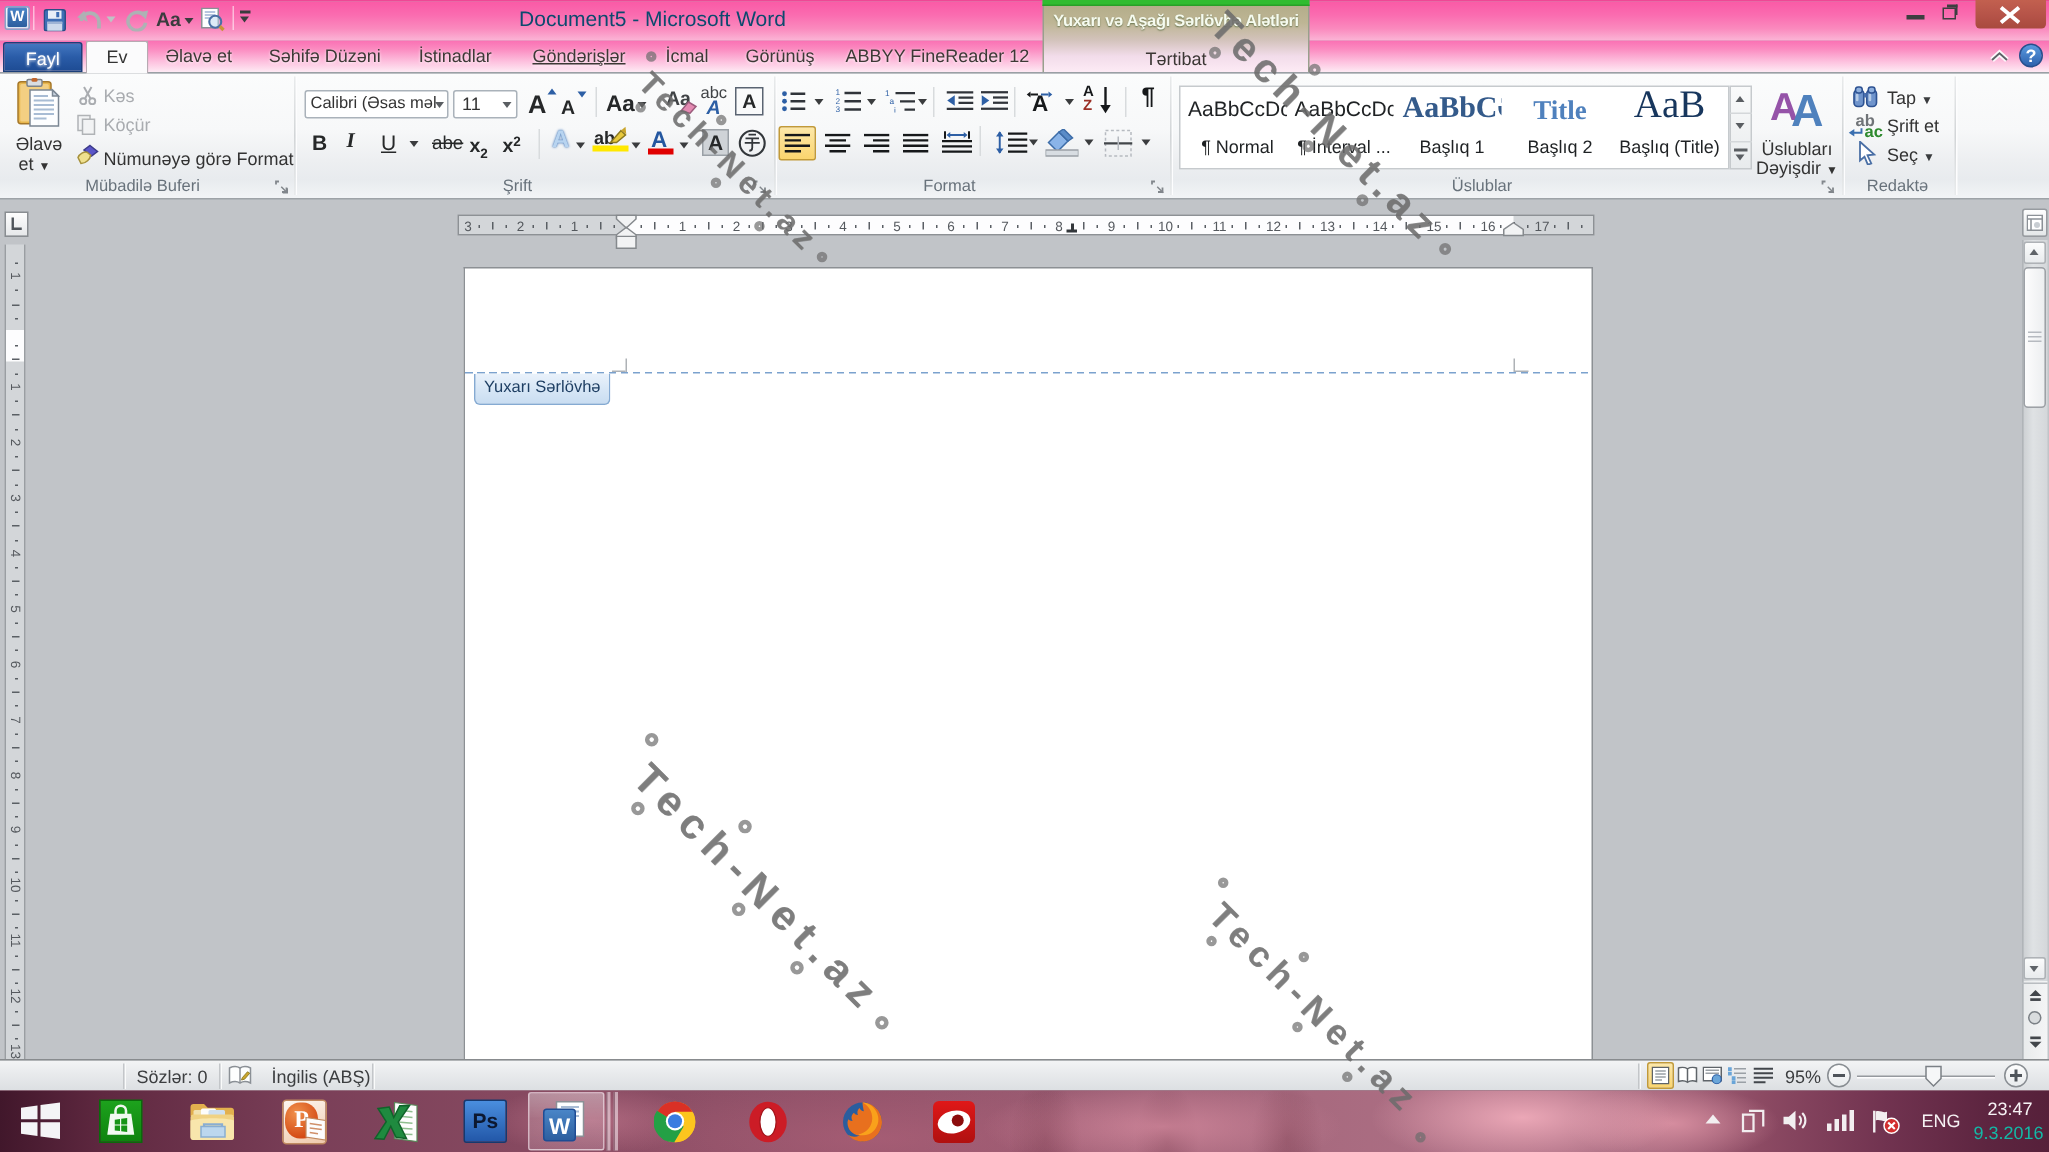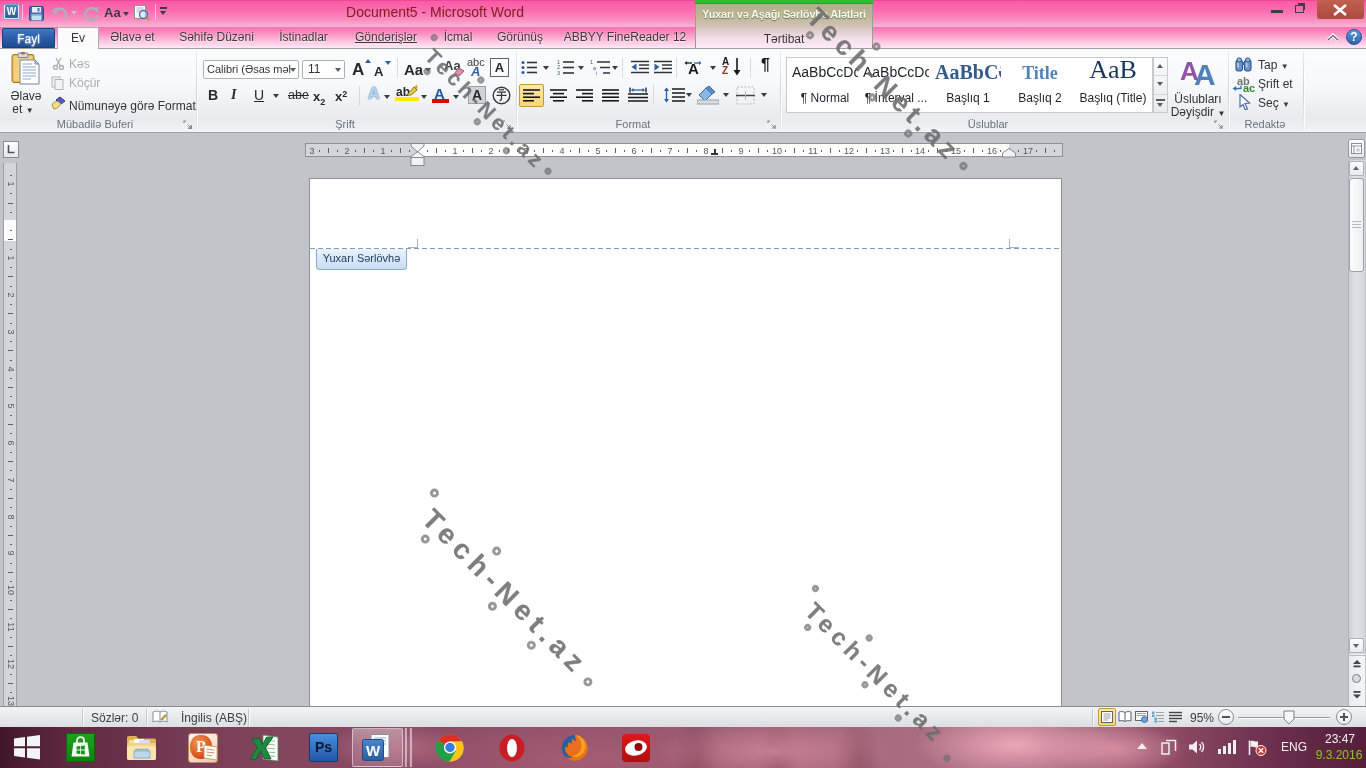--- a/index.html
+++ b/index.html
@@ -76,21 +76,21 @@
   <div class="tab" style="left:268px;width:71px;">İstinadlar</div>
   <div class="tab" style="left:341px;width:90px;text-decoration:underline;">Göndərişlər</div>
   <div class="tab" style="left:431px;width:54px;">İcmal</div>
   <div class="tab" style="left:485px;width:70px;">Görünüş</div>
   <div class="tab" style="left:556px;width:138px;">ABBYY FineReader 12</div>
   <div id="ctx">
     <div class="green"></div>
     <div class="t1">Yuxarı və Aşağı Sərlövhə Alətləri</div>
     <div class="t2">Tərtibat</div>
   </div>
-  <div class="abs" style="left:330px;top:4px;width:210px;text-align:center;font-size:14px;color:#7f1d1d;">Document5  -  Microsoft Word</div>
+  <div class="abs" style="left:330px;top:4px;width:210px;text-align:center;font-size:14px;color:#0c4a6e;">Document5  -  Microsoft Word</div>
 
   <div class="abs" style="left:1271px;top:10px;width:12px;height:2.5px;background:#3d3f40;"></div>
   <div class="abs" style="left:1295px;top:5px;width:9px;height:8px;border:1.5px solid #3d3f40;background:rgba(0,0,0,0);"></div>
   <div class="abs" style="left:1298px;top:3px;width:7px;height:1.5px;background:#3d3f40;"></div>
   <div class="abs" style="left:1303.5px;top:3px;width:1.5px;height:7px;background:#3d3f40;"></div>
   <div id="btn-close"></div>
   <svg class="abs" style="left:1332px;top:4px;" width="16" height="12" viewBox="0 0 16 12">
     <path d="M2 1 L14 11 M14 1 L2 11" stroke="#fff" stroke-width="2.6"></path>
   </svg>
 
@@ -845,19 +845,19 @@
       <rect x="15" y="0" width="3" height="14" fill="#f2eef0"></rect>
     </svg>
     <svg class="abs" style="left:1248px;top:12px;" width="19" height="17" viewBox="0 0 19 17">
       <path d="M1.5 1.5 L1.5 16" stroke="#f2eef0" stroke-width="1.6"></path>
       <path d="M2.5 2 C5 0.8 7.5 3.2 10 2.2 L10 8.2 C7.5 9.2 5 6.8 2.5 8 Z" fill="#f2eef0"></path>
       <circle cx="13" cy="11.5" r="5" fill="#d23030" stroke="#fff" stroke-width="1"></circle>
       <path d="M10.8 9.3 L15.2 13.7 M15.2 9.3 L10.8 13.7" stroke="#fff" stroke-width="1.4"></path>
     </svg>
     <div class="abs" style="left:1281px;top:13px;font-size:12px;color:#f6f2f4;">ENG</div>
     <div class="abs" style="left:1317px;top:5px;width:46px;text-align:center;font-size:12px;color:#f6f2f4;">23:47</div>
-    <div class="abs" style="left:1313px;top:21px;width:52px;text-align:center;font-size:12px;color:#84cc16;">9.3.2016</div>
+    <div class="abs" style="left:1313px;top:21px;width:52px;text-align:center;font-size:12px;color:#14b8a6;">9.3.2016</div>
   </div>
 
   <div class="wm" style="left:822px;top:2px;font-size:27px;letter-spacing:5px;">Tech-Net.az<i style="left:11px;top:28px;width:8px;height:8px;"></i><i style="left:66px;top:-11px;width:8px;height:8px;"></i><i style="left:99px;top:28px;width:8px;height:8px;"></i><i style="left:150px;top:28px;width:8px;height:8px;"></i><i style="left:212px;top:12px;width:8px;height:8px;"></i></div>
   <div class="wm" style="left:437px;top:44px;font-size:21px;letter-spacing:4px;">Tech-Net.az<i style="left:-10px;top:-6px;width:7px;height:7px;"></i><i style="left:9px;top:23px;width:7px;height:7px;"></i><i style="left:53px;top:-9px;width:7px;height:7px;"></i><i style="left:80px;top:23px;width:7px;height:7px;"></i><i style="left:121px;top:23px;width:7px;height:7px;"></i><i style="left:165px;top:8px;width:7px;height:7px;"></i></div>
   <div class="wm" style="left:438px;top:503px;font-size:28px;letter-spacing:6px;">Tech-Net.az<i style="left:-14px;top:-9px;width:9px;height:9px;"></i><i style="left:12px;top:30px;width:9px;height:9px;"></i><i style="left:71px;top:-12px;width:9px;height:9px;"></i><i style="left:107px;top:30px;width:9px;height:9px;"></i><i style="left:162px;top:30px;width:9px;height:9px;"></i><i style="left:228px;top:16px;width:9px;height:9px;"></i></div>
   <div class="wm" style="left:819px;top:597px;font-size:24px;letter-spacing:5px;">Tech-Net.az<i style="left:-12px;top:-7px;width:7px;height:7px;"></i><i style="left:10px;top:26px;width:7px;height:7px;"></i><i style="left:61px;top:-10px;width:7px;height:7px;"></i><i style="left:91px;top:26px;width:7px;height:7px;"></i><i style="left:138px;top:26px;width:7px;height:7px;"></i><i style="left:201px;top:20px;width:7px;height:7px;"></i></div>
 
 </body></html>

